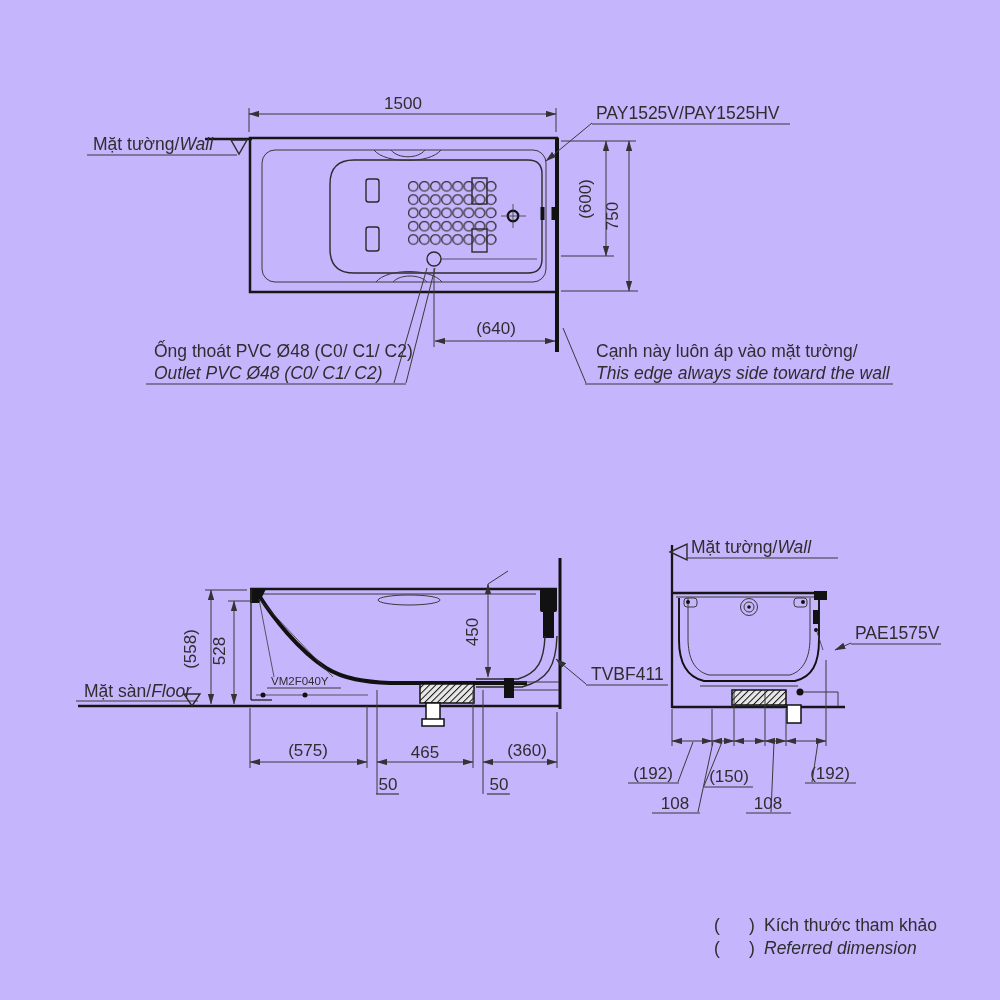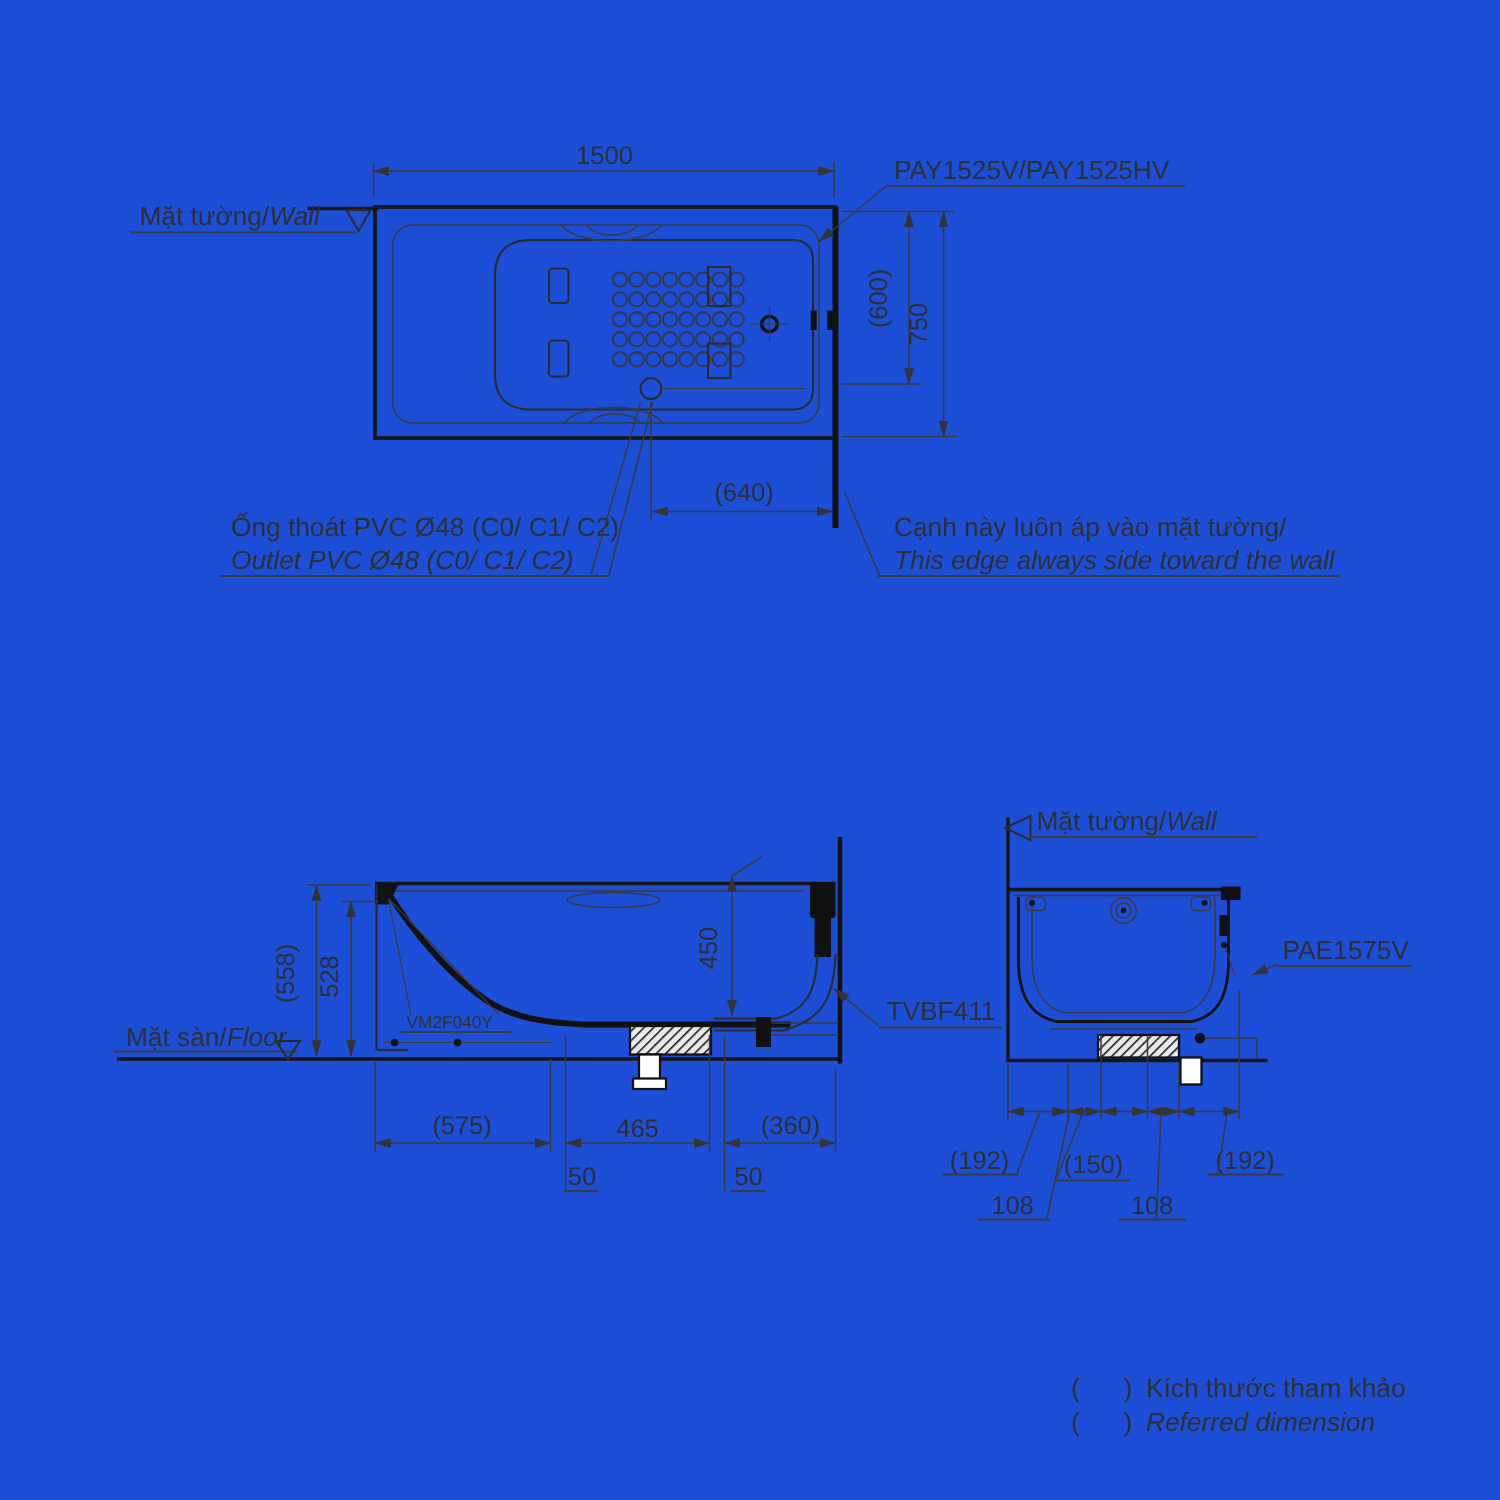--- a/index.html
+++ b/index.html
@@ -1,16 +1,16 @@
 <!DOCTYPE html>
 <html><head>
 <meta charset="utf-8">
 <style>
   html,body{margin:0;padding:0;background:#fff;}
-  #stage{position:relative;width:1000px;height:1000px;background:#1d4ed8;overflow:hidden;
+  #stage{position:relative;width:1000px;height:1000px;background:#c4b5fd;overflow:hidden;
          font-family:"Liberation Sans", sans-serif;}
   svg{display:block;}
   text{fill:#2e2e2e;font-family:"Liberation Sans", sans-serif;font-size:17.5px;}
   .dimtxt{font-size:17px;}
   .smalltxt{font-size:11.5px;}
   .it{font-style:italic;}
   .thin{stroke:#3a3a3a;stroke-width:1;fill:none;}
   .thin8{stroke:#3a3a3a;stroke-width:0.8;fill:none;}
   .med{stroke:#2b2b2b;stroke-width:1.4;fill:none;}
   .thick{stroke:#161616;stroke-width:2.3;fill:none;}

